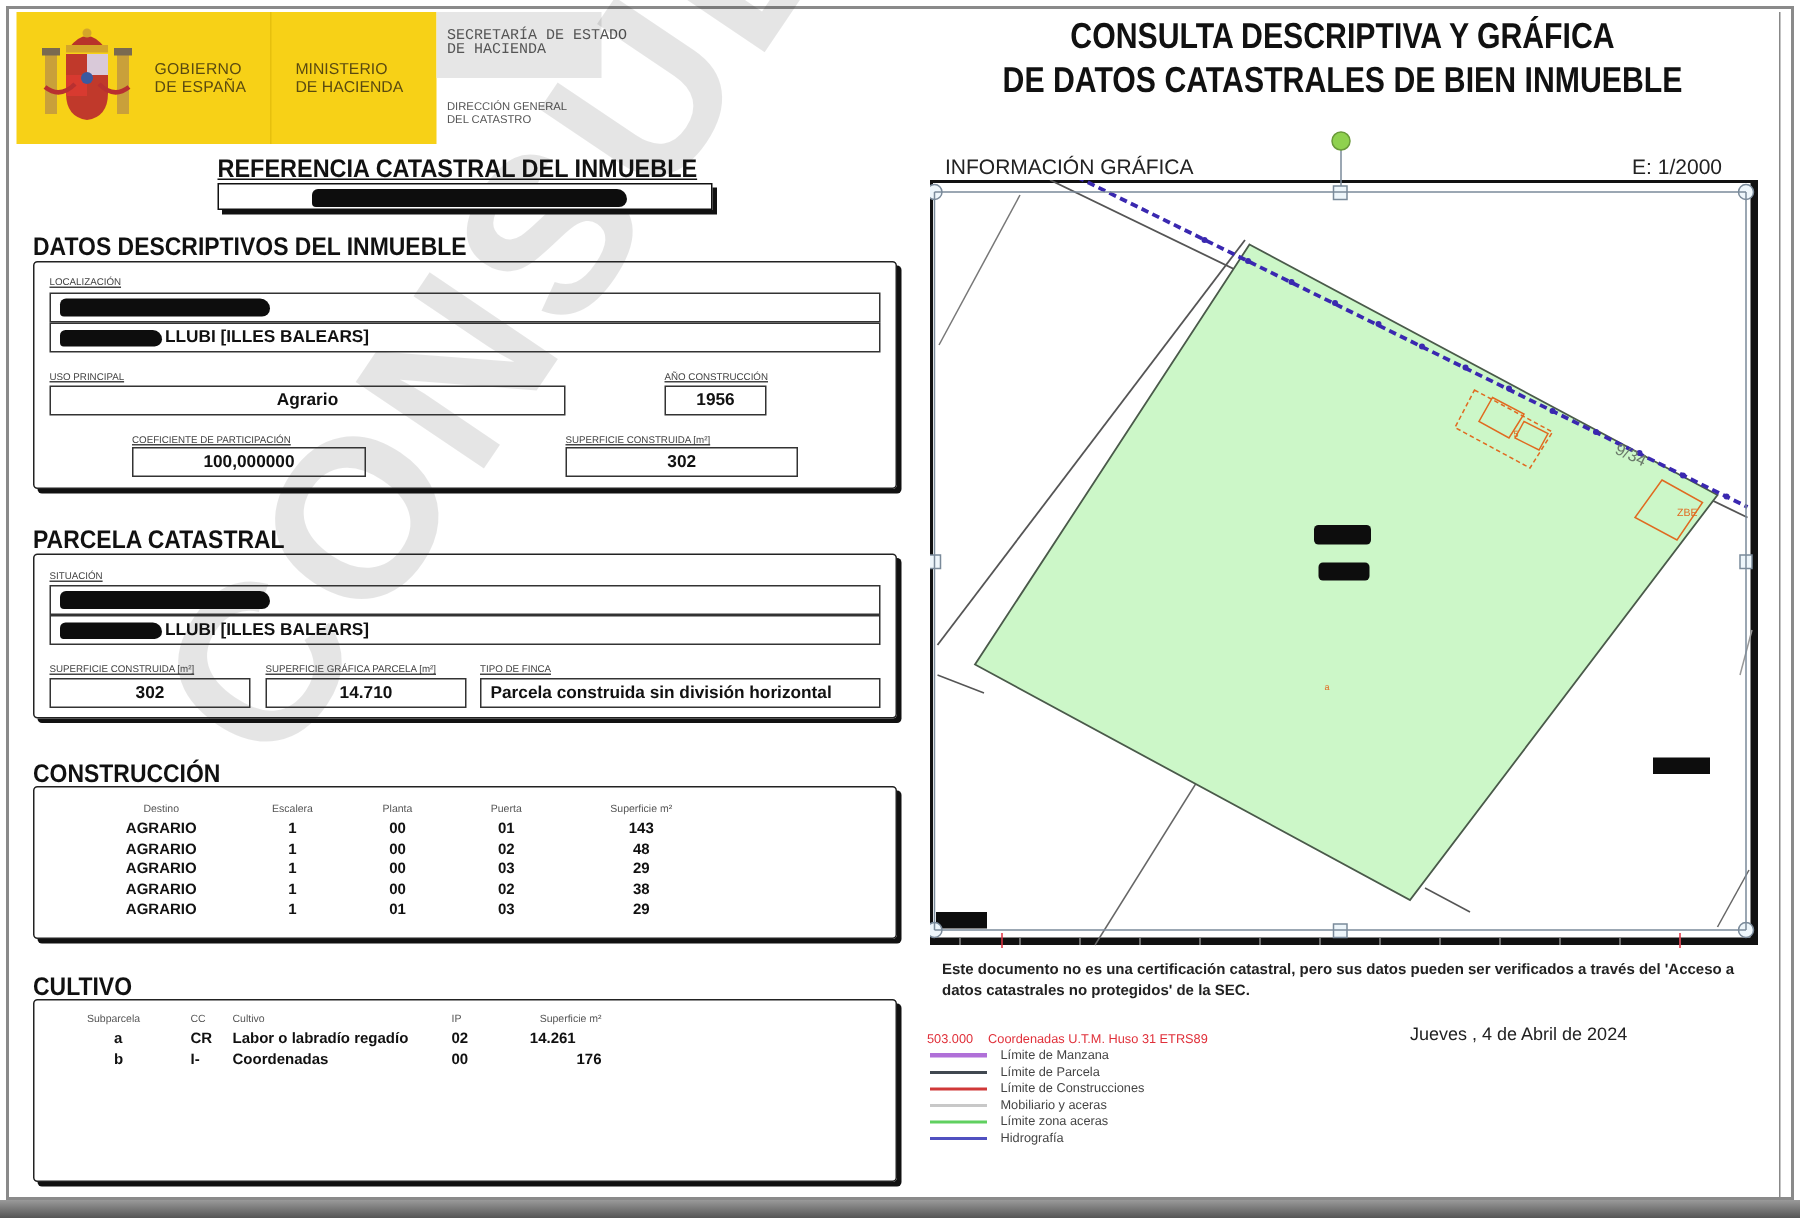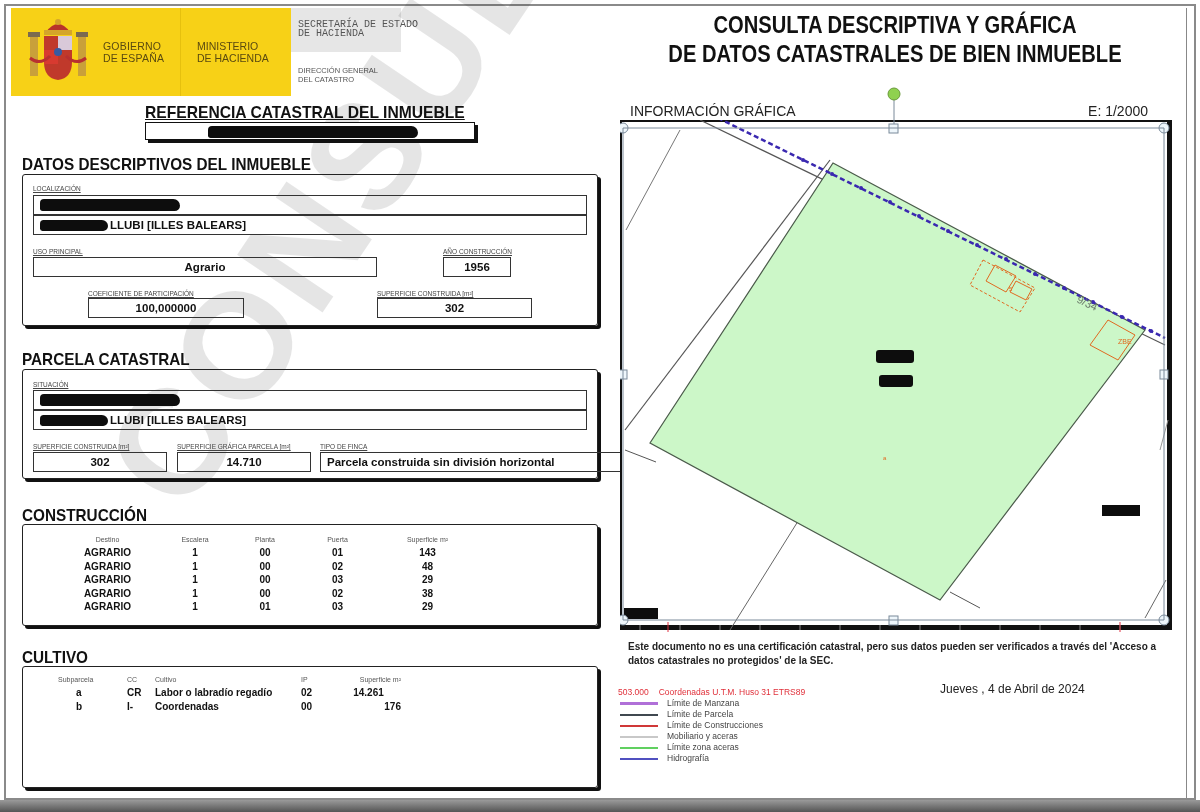--- a/index.html
+++ b/index.html
@@ -136,21 +136,21 @@
 </div>
 <div class="row-field" style="top:410px;">
   <div class="redact" style="position:relative;width:68px;height:11px;margin-right:2px;"></div>
   <span>LLUBI [ILLES BALEARS]</span>
 </div>
 <div class="tiny-label" style="left:33px;top:443px;">SUPERFICIE CONSTRUIDA [m²]</div>
 <div class="field" style="left:33px;top:452px;width:134px;height:20px;">302</div>
 <div class="tiny-label" style="left:177px;top:443px;">SUPERFICIE GRÁFICA PARCELA [m²]</div>
 <div class="tiny-label" style="left:320px;top:443px;">TIPO DE FINCA</div>
 <div class="field" style="left:177px;top:452px;width:134px;height:20px;">14.710</div>
-<div class="field left" style="left:320px;top:452px;width:301px;height:20px;">Parcela construida sin división horizontal</div>
+<div class="field left" style="left:320px;top:452px;width:267px;height:20px;">Parcela construida sin división horizontal</div>
 
 <div class="section-title" style="top:506px;">CONSTRUCCIÓN</div>
 <div class="section-box" style="top:524px;height:102px;"></div>
 <table class="tbl" style="left:60px;top:536px;">
   <thead>
     <tr>
       <th style="width:95px;">Destino</th>
       <th style="width:80px;">Escalera</th>
       <th style="width:60px;">Planta</th>
       <th style="width:85px;">Puerta</th>

